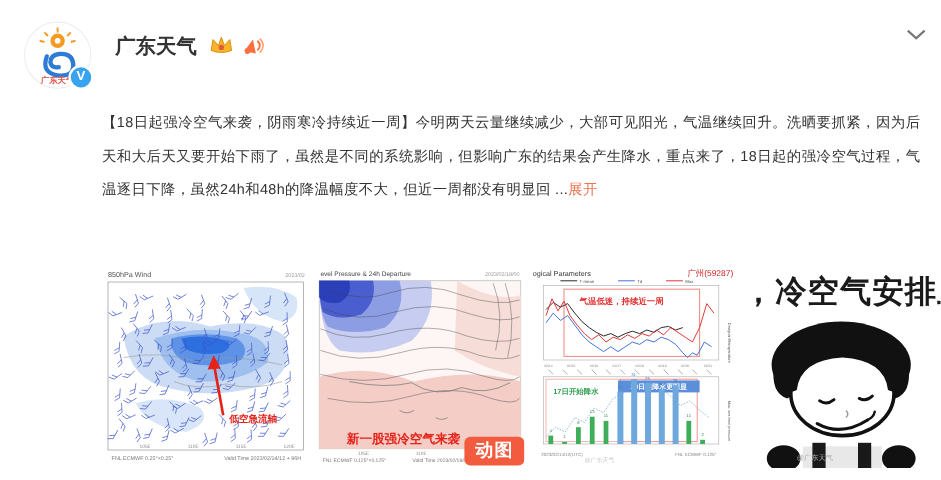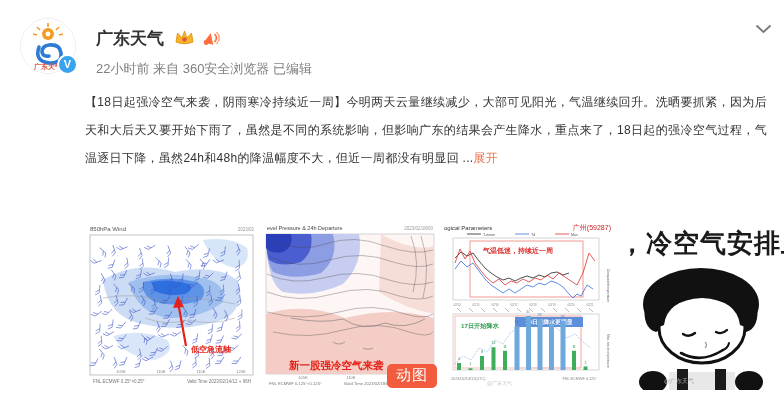--- a/index.html
+++ b/index.html
@@ -17,21 +17,21 @@
   .menu-chevron{position:absolute;right:12px;top:24px;cursor:pointer;}
   
   .bodytext{position:absolute;left:85px;top:88px;width:682px;font-size:12px;line-height:28px;
             color:#333;letter-spacing:.3px;text-align:justify;}
   .expand{color:#eb7350;cursor:pointer;}
   
   .imgrow{position:absolute;left:85px;top:222px;width:699px;height:168px;display:flex;gap:4px;overflow:hidden;}
   .tile{position:relative;width:174px;height:168px;flex:none;background:#fff;cursor:pointer;overflow:hidden;}
   .tile svg{position:absolute;left:0;top:0;}
   .gif-badge{position:absolute;right:0;bottom:2px;background:#f25b3d;color:#fff;font-size:15px;
-             font-weight:400;padding:2px 9px 3px 9px;border-radius:5px;letter-spacing:1px;}
+             font-weight:700;padding:2px 9px 3px 9px;border-radius:5px;letter-spacing:1px;}
   .meme-caption{position:absolute;left:0;top:4px;white-space:nowrap;font-size:26px;font-weight:700;
                 color:#1a1a1a;letter-spacing:1px;}
 </style>
 </head>
 <body>
 
 <div class="post">
 
   <div class="avatar">
     <svg width="54" height="54" viewBox="0 0 54 54">
@@ -61,21 +61,20 @@
       <circle cx="10.5" cy="10.5" r="2.2" fill="#e25a3a"></circle>
     </svg>
     <svg width="20" height="19" viewBox="0 0 20 19">
       <polygon points="2,13 11,5 11,17" fill="#ff6f3d" transform="rotate(-12 10 11)"></polygon>
       <rect x="3" y="12" width="4" height="5" rx="1.5" fill="#ff6f3d" transform="rotate(-12 5 14)"></rect>
       <path d="M13.5,6 Q17.5,10 13.5,14" fill="none" stroke="#ff6f3d" stroke-width="1.6"></path>
       <path d="M15.5,4 Q21,10 15.5,16" fill="none" stroke="#ffa27d" stroke-width="1.4"></path>
     </svg>
   </div>
 
-  <div class="meta">22小时前 来自 360安全浏览器 已编辑</div>
 
   <svg class="menu-chevron" width="17" height="10" viewBox="0 0 17 10">
     <polyline points="1.5,1.5 8.5,8 15.5,1.5" fill="none" stroke="#777" stroke-width="1.8"></polyline>
   </svg>
 
   <div class="bodytext"><span>【18日起强冷空气来袭，阴雨寒冷持续近一周】今明两天云量继续减少，大部可见阳光，气温继续回升。洗晒要抓紧，因为后天和大后天又要开始下雨了，虽然是不同的系统影响，但影响广东的结果会产生降水，重点来了，18日起的强冷空气过程，气温逐日下降，虽然24h和48h的降温幅度不大，但近一周都没有明显回</span><span> ...</span><span class="expand">展开</span></div>
 
   <div class="imgrow">
 
     <div class="tile">

